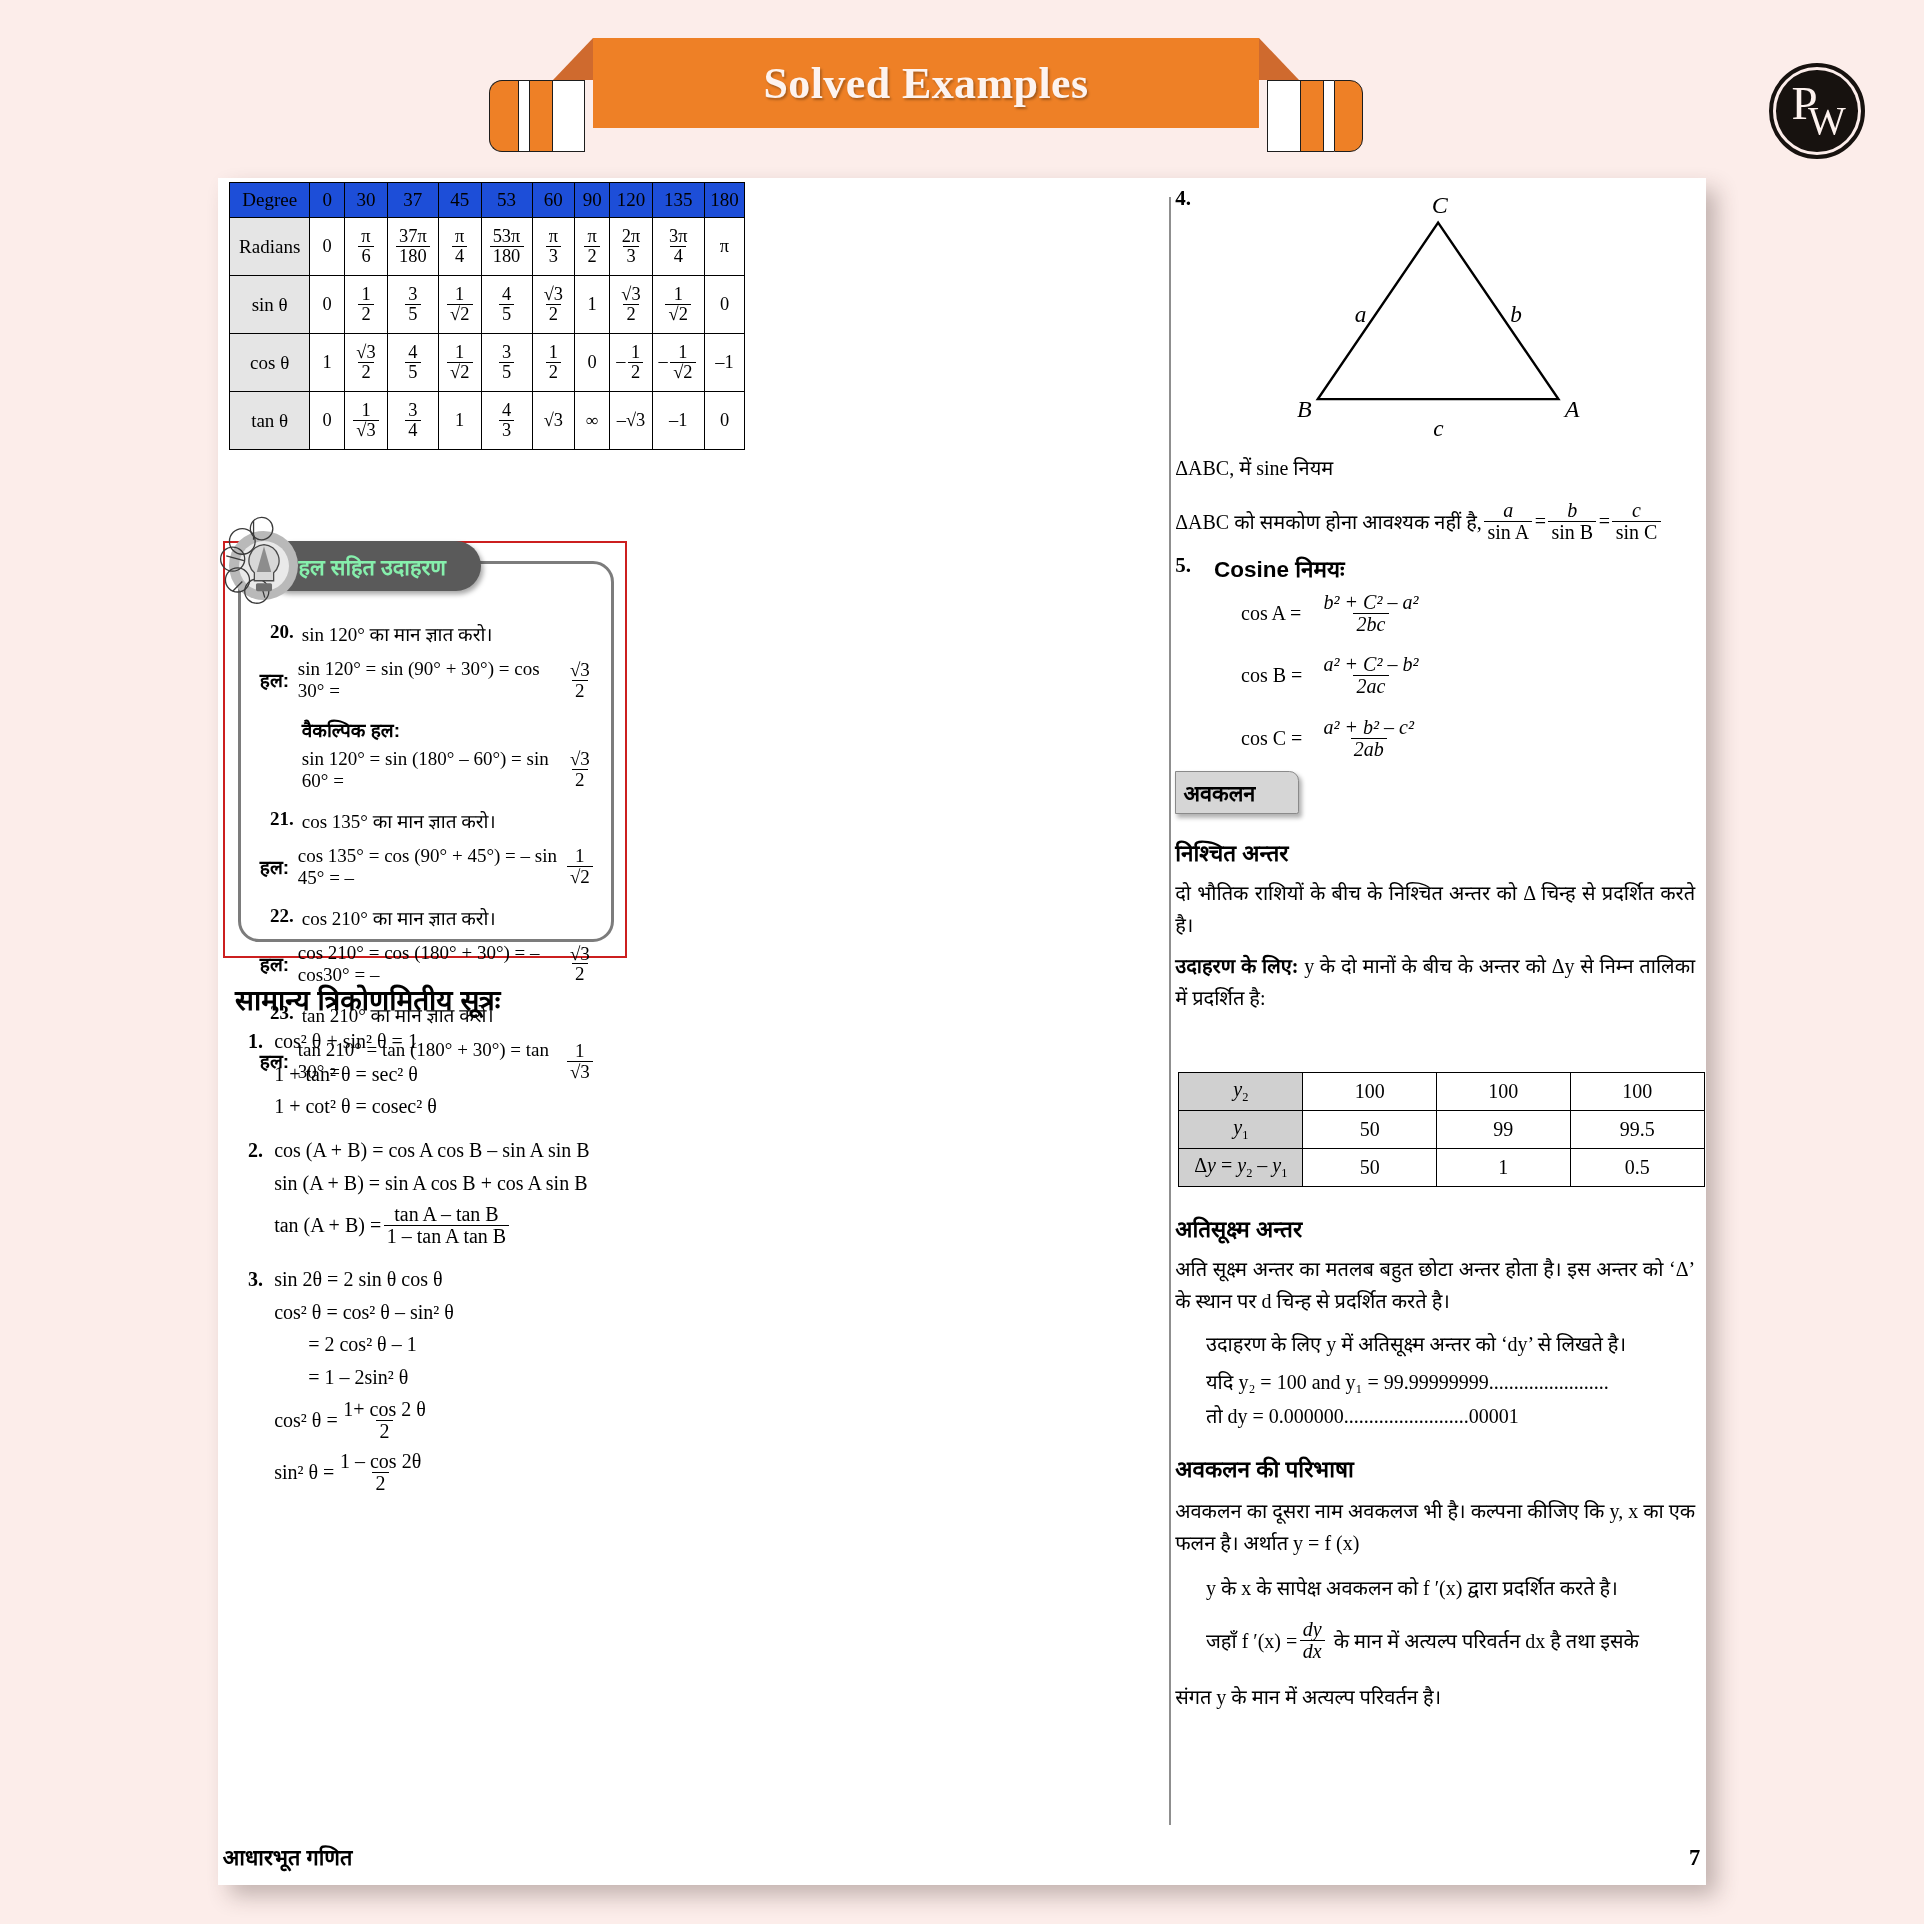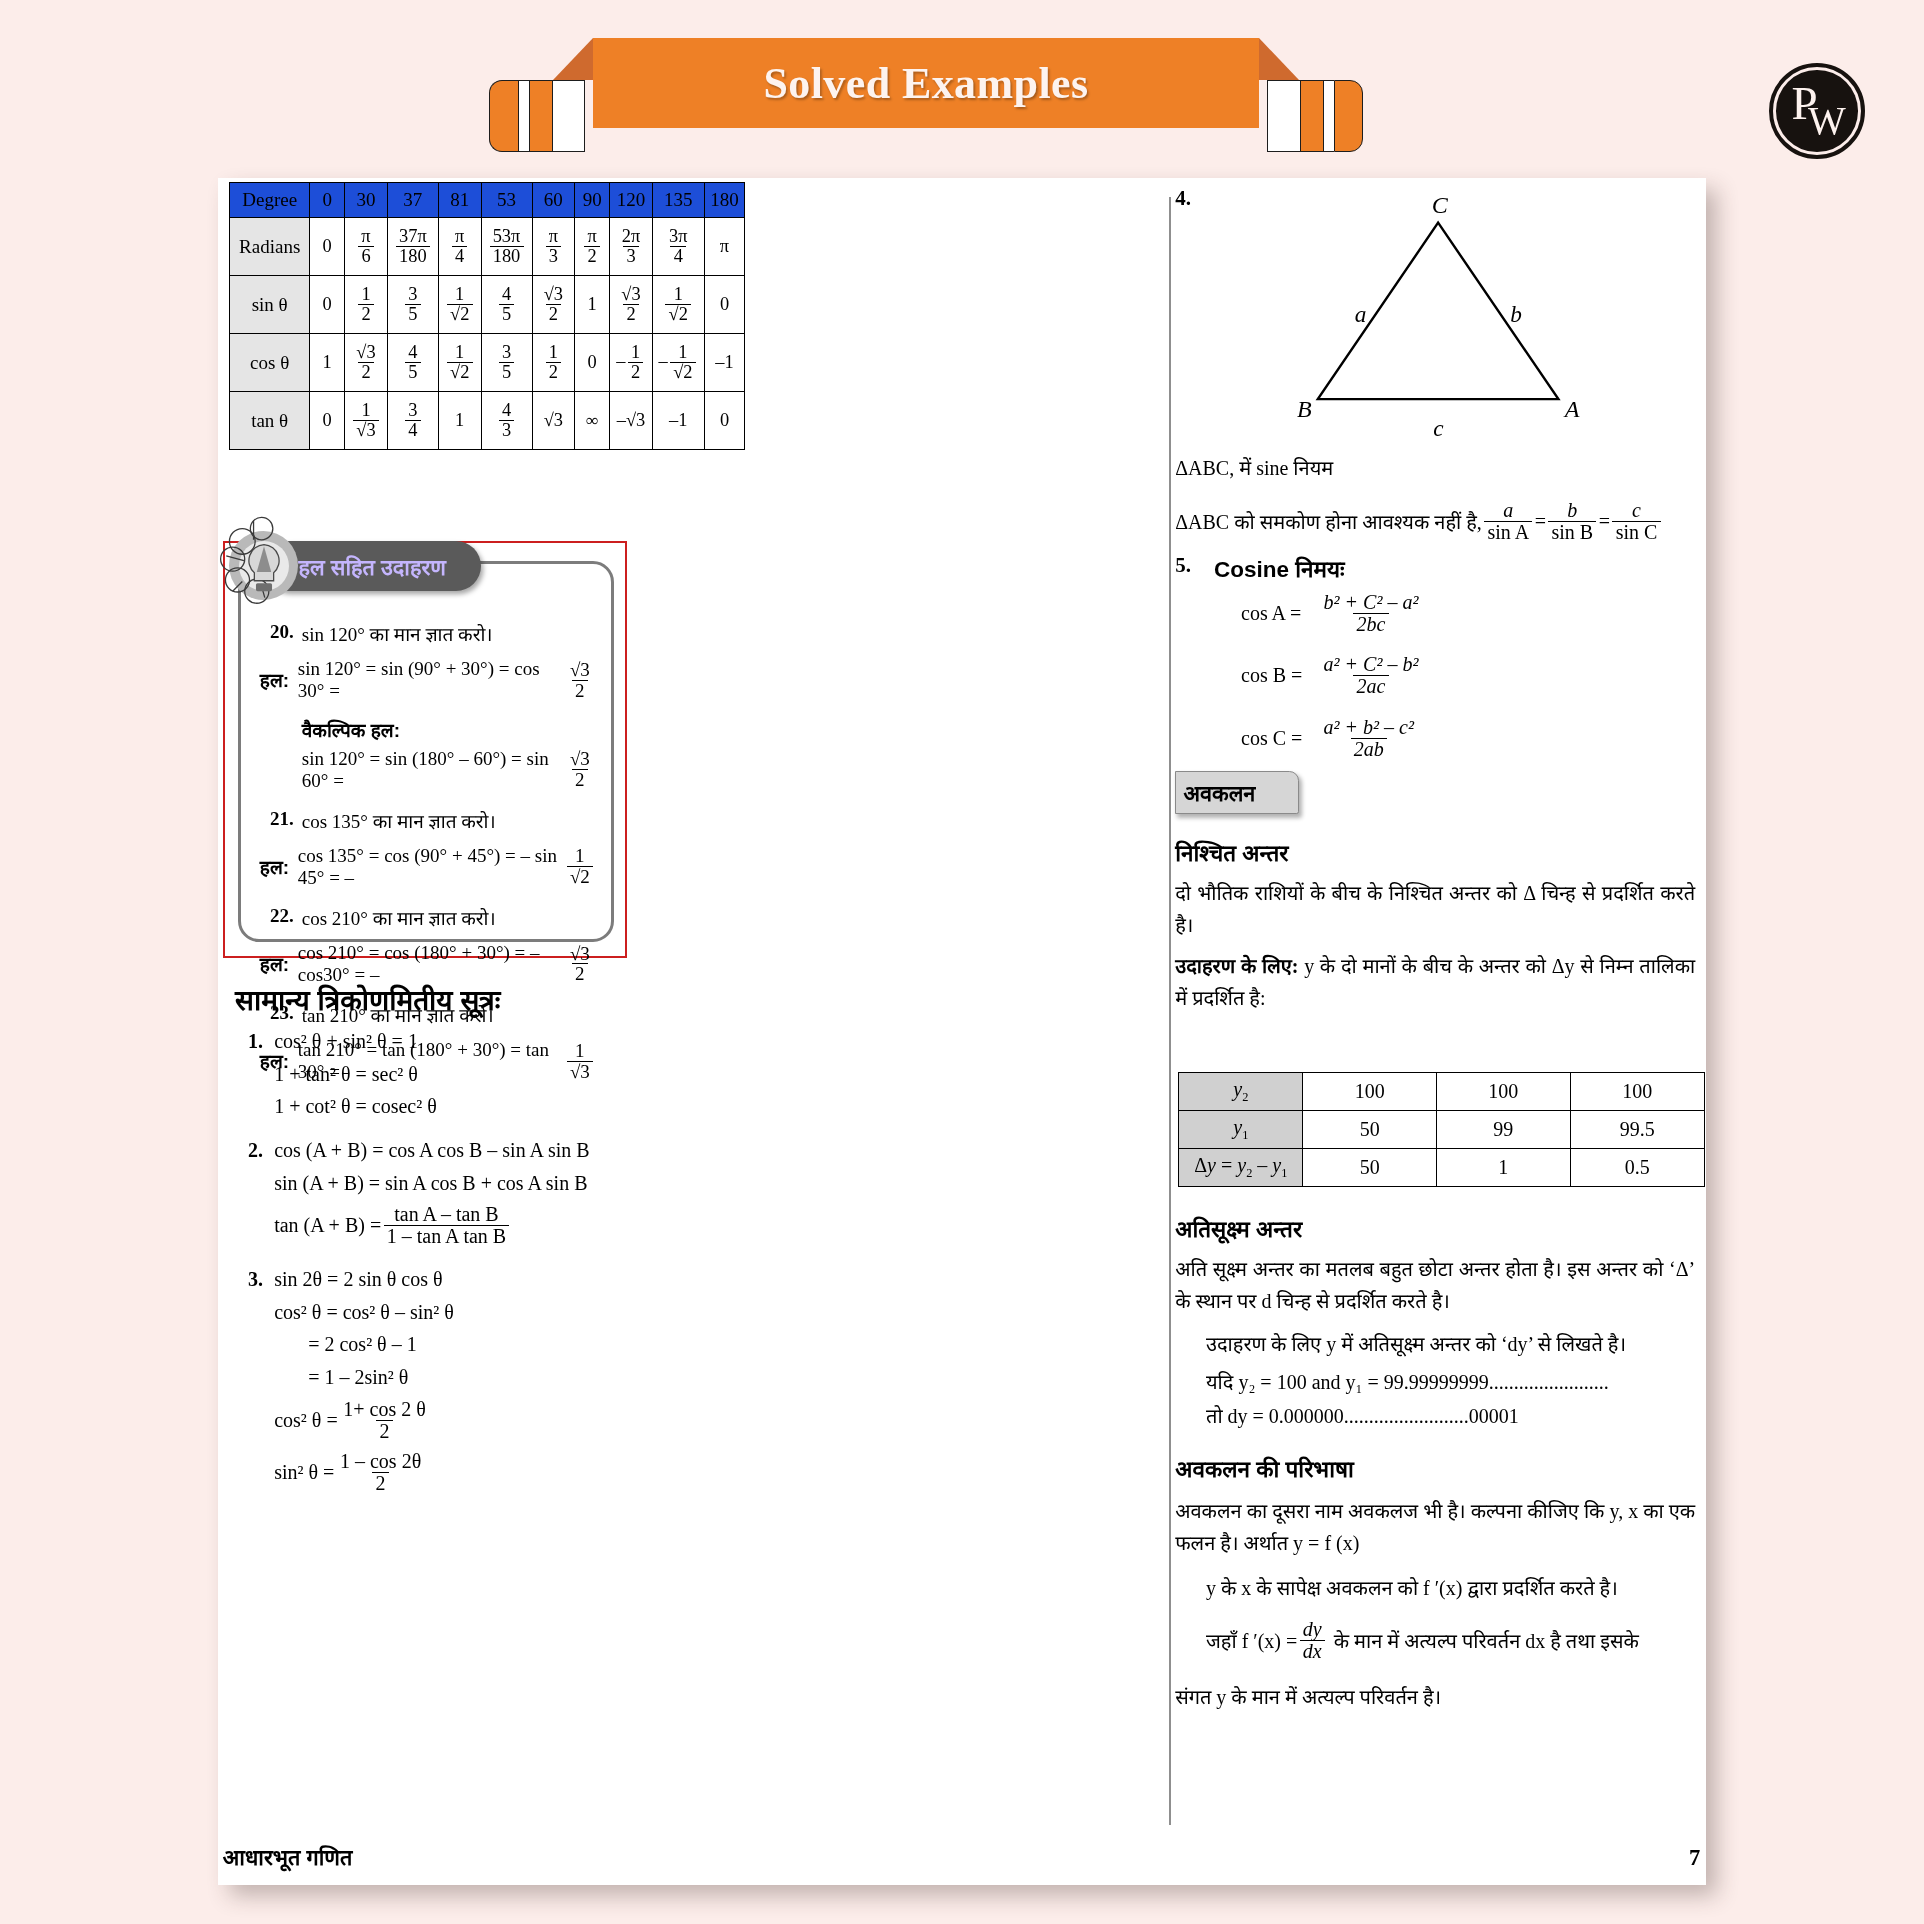--- a/index.html
+++ b/index.html
@@ -118,21 +118,21 @@
     border:3.2px solid #7c7c7c; border-radius:21px;
     background:#fff;
   }
   #se-pill {
     position:absolute; left:22.5px; top:-22.5px; width:218px; height:50px;
     background:#5a5a5a; border-radius:26px;
     display:flex; align-items:center; justify-content:center;
     box-shadow:2.4px 3.2px 4.8px rgba(0,0,0,.35);
   }
   #se-pill .lbl {
-    color:#c4b5fd; font-size:21.7px; font-weight:bold;
+    color:#86efac; font-size:21.7px; font-weight:bold;
     font-family:"Liberation Sans", sans-serif;
   }
   #bulb {
     position:absolute; left:-26px; top:-50px; width:98px; height:103px;
   }
   #bulb .halo {
     position:absolute; left:14.4px; top:17.6px; width:69px; height:69px;
     border-radius:50%; background:#b9b9b9;
   }
   #bulb .halo2 {
@@ -240,21 +240,21 @@
 
   <div class="col" id="left-col">
 
     <table id="trig-table">
       <tbody>
           <tr>
         <td class="rowhead">Degree</td>
         <td>0</td>
         <td>30</td>
         <td>37</td>
-        <td>81</td>
+        <td>45</td>
         <td>53</td>
         <td>60</td>
         <td>90</td>
         <td>120</td>
         <td>135</td>
         <td>180</td>
       </tr>
       <tr>
         <td class="rowhead">Radians</td>
         <td>0</td>

